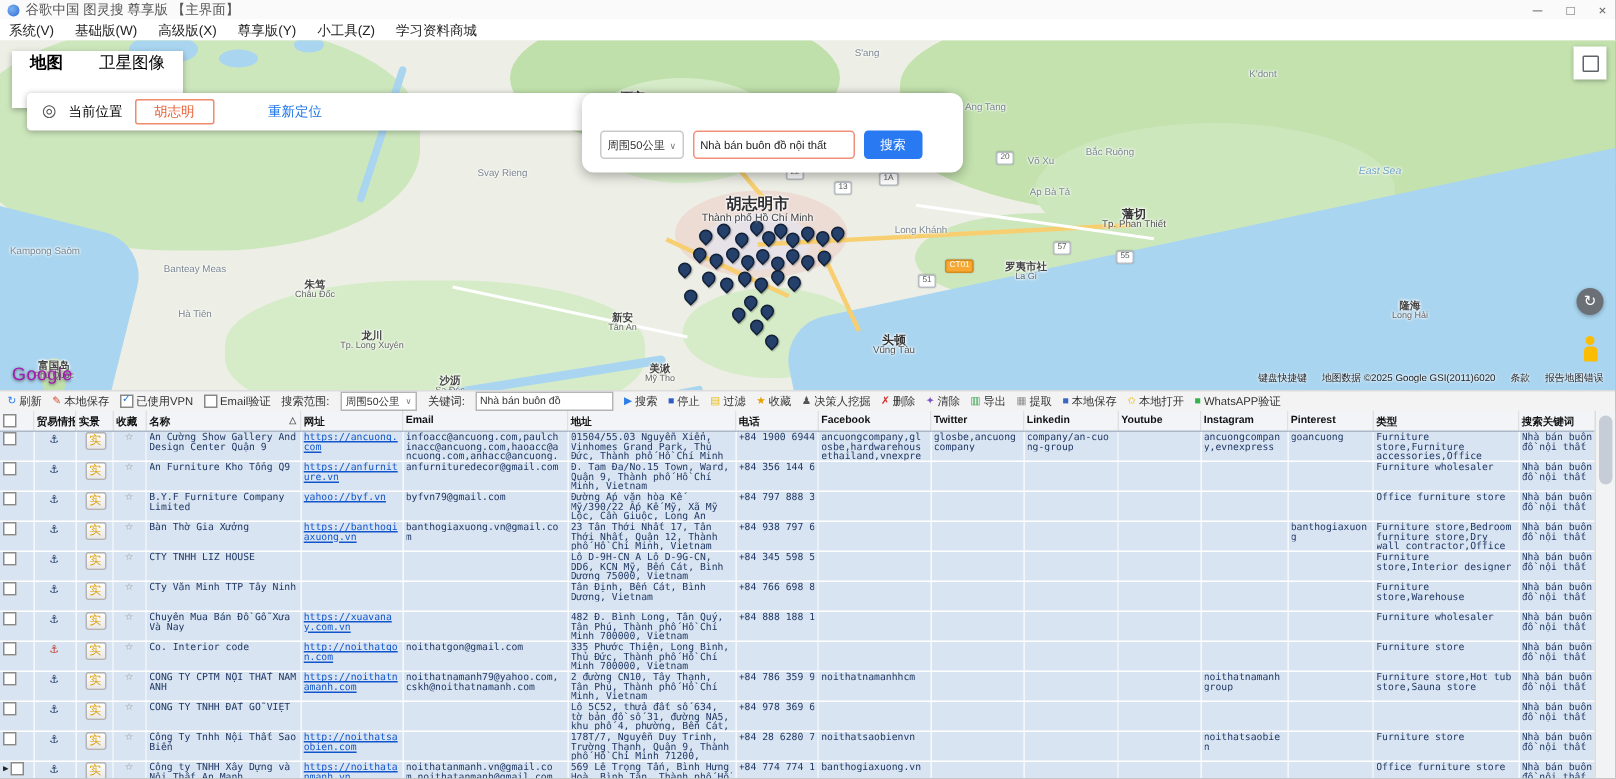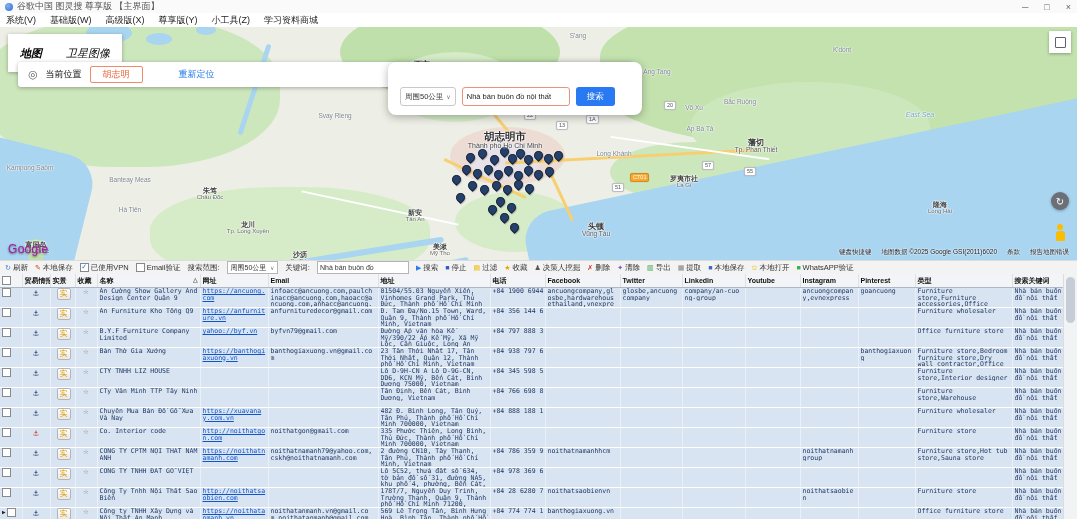--- a/index.html
+++ b/index.html
@@ -51,22 +51,22 @@
   .maplabel .zh{display:block;}
   .maplabel .vi{display:block;}
   .ml-metro .zh{font-size:10.5px;font-weight:bold;color:#2d2f33;}
   .ml-metro .vi{font-size:7px;font-weight:500;color:#3c4043;}
   .ml-city .zh{font-size:8px;font-weight:bold;color:#333;}
   .ml-city .vi{font-size:6.5px;color:#555;}
   .ml-city-small .zh{font-size:7px;font-weight:600;color:#444;}
   .ml-city-small .vi{font-size:6px;color:#666;}
   .ml-small .vi{font-size:6.5px;color:#7a868f;}
   .ml-water .vi{font-size:7px;color:#74a5c4;font-style:italic;}
-  .layer-tabs{position:absolute;left:8px;top:7px;background:#fff;height:38px;display:flex;align-items:center;
-              box-shadow:0 1px 4px rgba(0,0,0,.3);font-size:11px;font-style:italic;}
+  .layer-tabs{position:absolute;left:8px;top:7px;background:#fff;height:38px;display:flex;align-items:flex-start;
+              box-shadow:0 1px 4px rgba(0,0,0,.3);font-size:11px;}
   .layer-tab{padding:0 12px;color:#000;}
   .layer-tab.active{font-weight:bold;}
   .loc-bar{position:absolute;left:18px;top:35px;width:614px;height:25px;background:#fff;border-radius:3px;
            box-shadow:0 1px 4px rgba(0,0,0,.3);display:flex;align-items:center;gap:8px;padding:0 10px;font-size:9px;box-sizing:border-box;}
   .loc-target{color:#555;font-size:11px;line-height:11px;}
   .loc-city{border:1px solid #ef8a6d;color:#e95f35;padding:1px 12px;border-radius:2px;background:#fff;}
   .relocate{color:#1a73e8;margin-left:28px;}
   .search-card{position:absolute;left:388px;top:35px;width:254px;height:53px;background:#fff;border-radius:8px;
                box-shadow:0 2px 8px rgba(0,0,0,.3);}
   .search-row{position:absolute;left:12px;bottom:9px;display:flex;gap:6px;align-items:center;}

